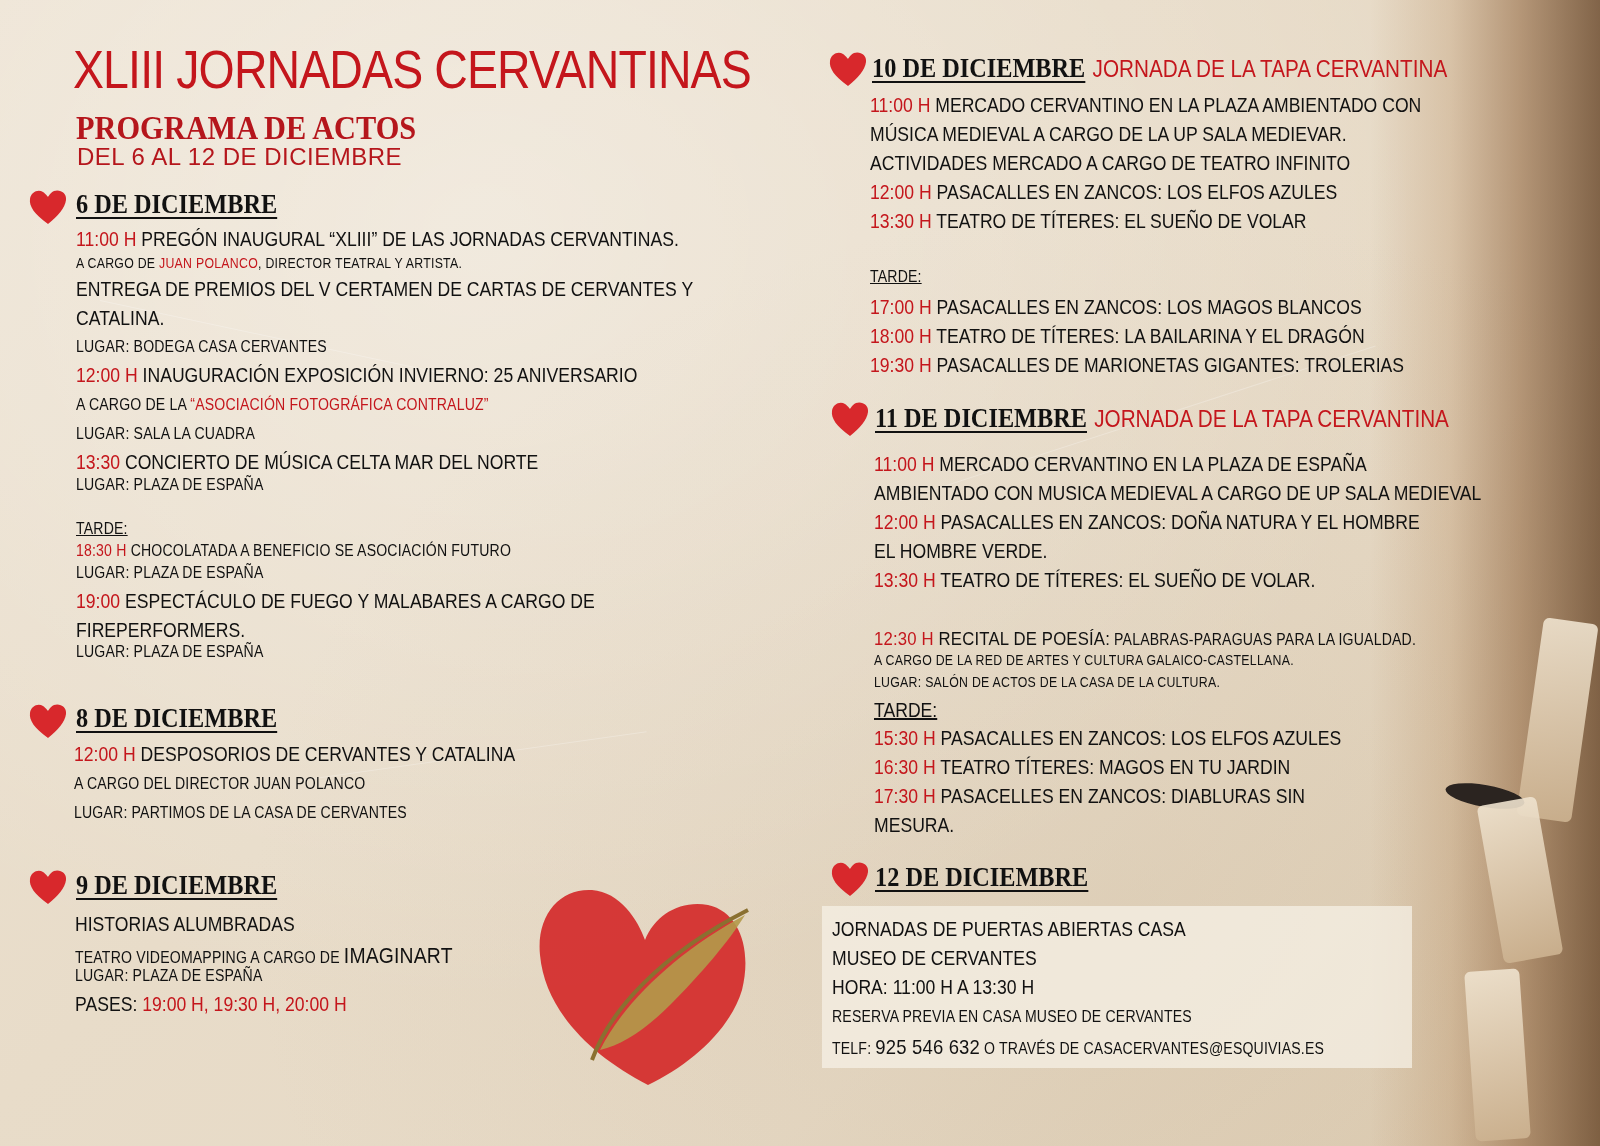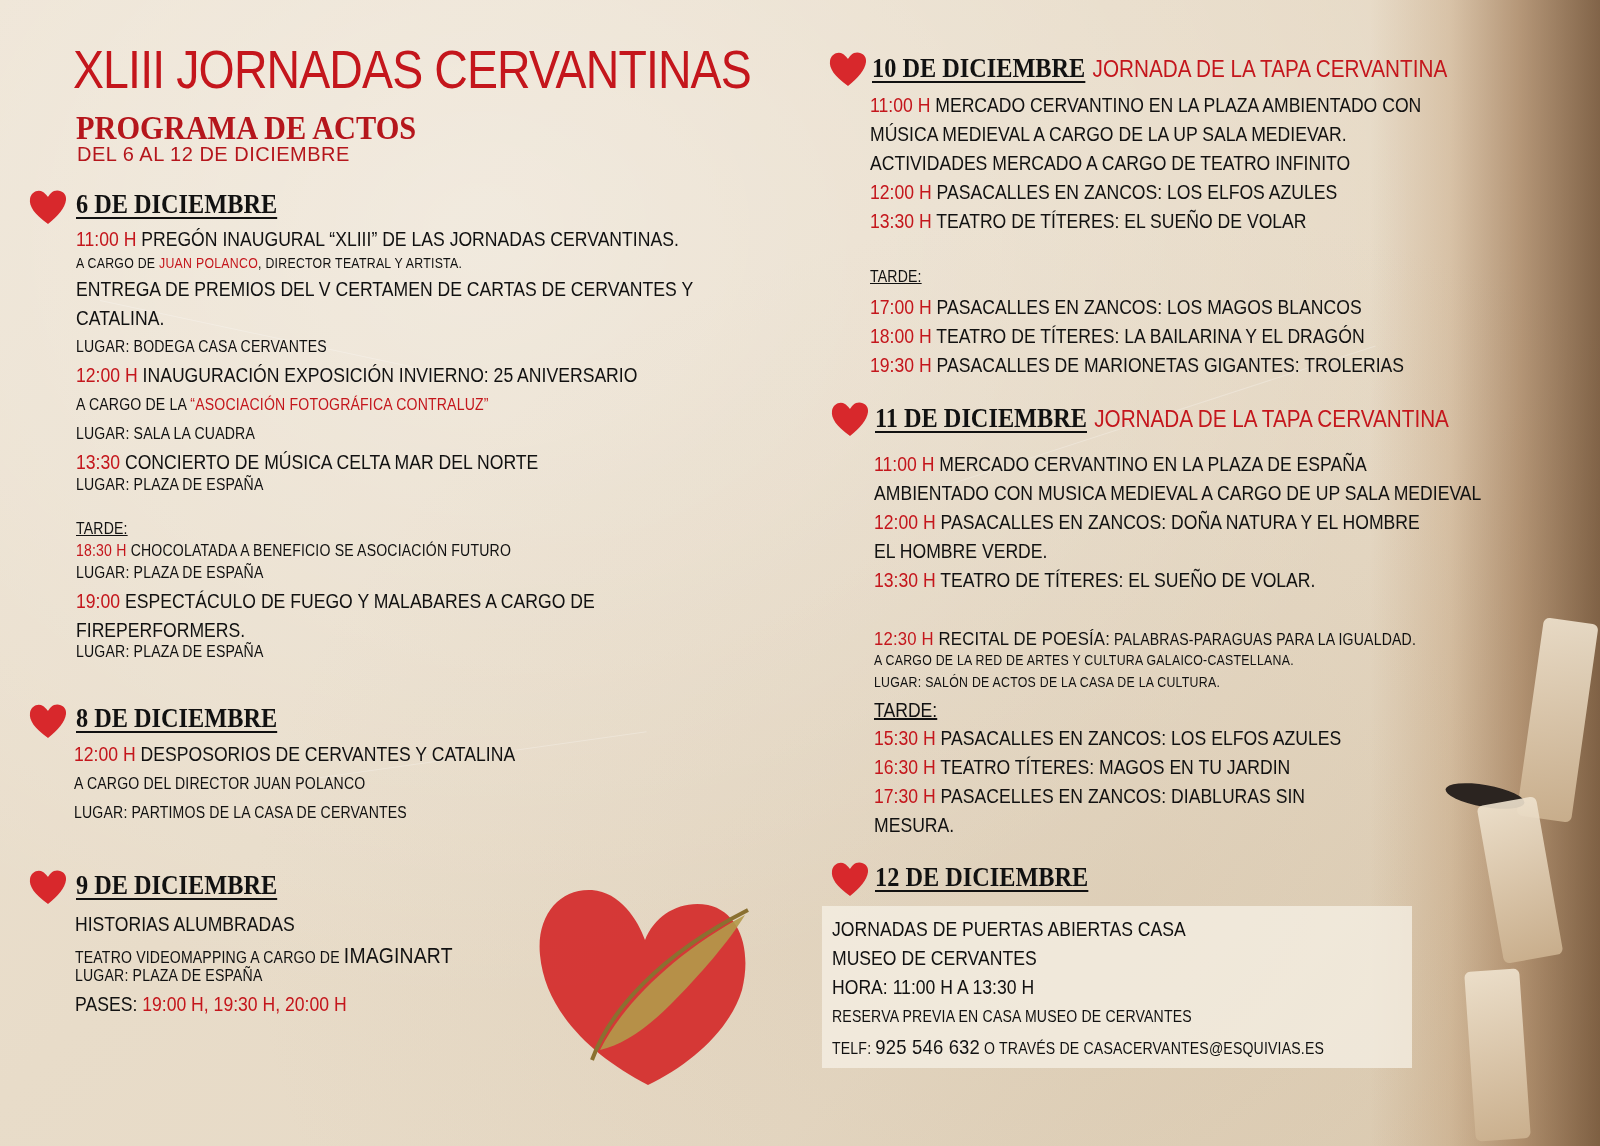--- a/index.html
+++ b/index.html
@@ -15,21 +15,21 @@
   .paper-crease { position:absolute; background: rgba(255,255,255,0.25); height:1px; transform-origin:left; }
   .right-deco {
     position:absolute; right:0; top:0; width:230px; height:1146px;
     background: linear-gradient(90deg, rgba(0,0,0,0) 0%, rgba(170,120,70,0.25) 35%, rgba(140,95,55,0.55) 65%, rgba(95,60,30,0.75) 100%);
   }
   .right-deco .cloth { position:absolute; background: linear-gradient(180deg,#efe3cf,#cdb391); border-radius:6px; opacity:0.9; }
   .right-deco .shadow { position:absolute; background:#2b2420; border-radius:50%; }
 
   .title { position:absolute; left:73px; top:38px; font-size:54px; color:#c4161c; letter-spacing:-1px; font-family:"Liberation Sans Narrow","Liberation Sans",sans-serif; transform:scaleX(0.86); transform-origin:left; white-space:nowrap; }
   .subtitle { position:absolute; left:76px; top:110px; font-size:33px; font-weight:bold; color:#b5161c; font-family:"Liberation Serif",serif; transform:scaleX(0.92); transform-origin:left; white-space:nowrap; }
-  .dates { position:absolute; left:77px; top:143px; font-size:20px; color:#b5161c; letter-spacing:0.5px; white-space:nowrap; }
+  .dates { position:absolute; left:77px; top:143px; font-size:24px; color:#b5161c; letter-spacing:0.5px; white-space:nowrap; }
 
   .heart { position:absolute; width:40px; height:38px; }
   .day-head { position:absolute; font-family:"Liberation Serif",serif; font-weight:bold; font-size:27px; color:#111; text-decoration:underline; text-decoration-thickness:2px; text-underline-offset:4px; white-space:nowrap; transform:scaleX(0.9); transform-origin:left; }
   .day-sub { color:#c4161c; font-family:"Liberation Sans",sans-serif; font-weight:normal; text-decoration:none; font-size:23px; display:inline-block; margin-left:8px; }
 
   .line { position:absolute; white-space:nowrap; font-size:20px; color:#111; transform:scaleX(0.88); transform-origin:left; }
   .line.small { font-size:14px; letter-spacing:0.3px; }
   .line.mid { font-size:16px; letter-spacing:0.2px; }
   .time { color:#c4161c; }
   .red { color:#c4161c; }

